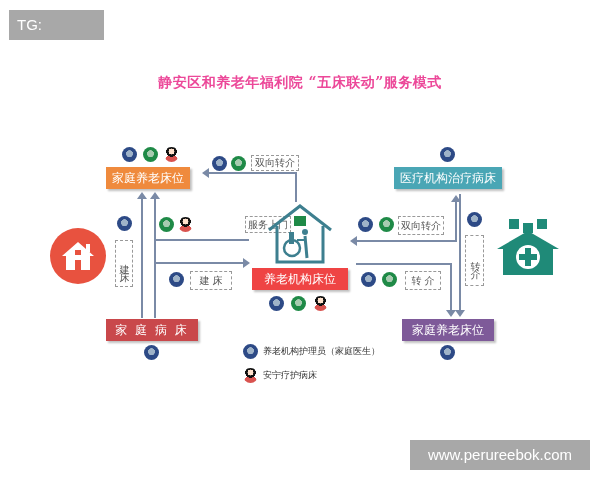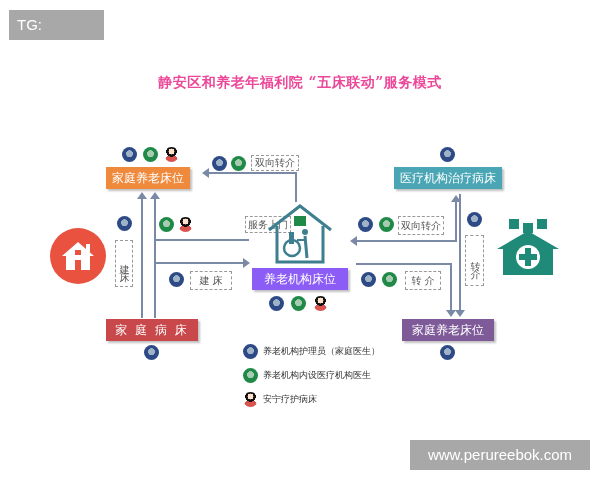--- a/index.html
+++ b/index.html
@@ -52,21 +52,21 @@
 <div class="abs" style="left:446px; top:310px; border-left:5px solid transparent;border-right:5px solid transparent;border-top:7px solid #7a8aa6;"></div>
 <div class="abs line" style="left:459px; top:194px; width:2px; height:118px;"></div>
 <div class="abs" style="left:455px; top:310px; border-left:5px solid transparent;border-right:5px solid transparent;border-top:7px solid #7a8aa6;"></div>
 
 <div class="abs box" style="left:106px; top:167px; width:84px; background:#ef8a3d;">
   <span>家庭养老床位</span>
 </div>
 <div class="abs box" style="left:106px; top:319px; width:92px; background:#c9484b; letter-spacing:2px;">
   <span>家 庭 病 床</span>
 </div>
-<div class="abs box" style="left:252px; top:268px; width:96px; background:#8b5cf6;">
+<div class="abs box" style="left:252px; top:268px; width:96px; background:#ef4444;">
   <span>养老机构床位</span>
 </div>
 <div class="abs box" style="left:394px; top:167px; width:108px; background:#4aa6b5;">
   <span>医疗机构治疗病床</span>
 </div>
 <div class="abs box" style="left:402px; top:319px; width:92px; background:#7e5a99;">
   <span>家庭养老床位</span>
 </div>
 
 <div class="abs tag" style="left:251px; top:155px; width:48px; height:16px; line-height:14px;">
@@ -149,20 +149,16 @@
     <rect x="24" y="37" width="18" height="6" fill="#1f8a78"></rect>
   </svg>
 </div>
 
 <div class="abs" style="left:243px; top:342px; width:150px;">
   <div class="legend-item">
     <span class="av doc" style="display:inline-block;"></span>
     <span>养老机构护理员（家庭医生）</span>
   </div>
   <div class="legend-item" style="margin-top:6px;">
-    <span class="av inst" style="display:inline-block;"></span>
-    <span>养老机构内设医疗机构医生</span>
-  </div>
-  <div class="legend-item" style="margin-top:6px;">
     <span class="av nurse" style="display:inline-block;"></span>
     <span>安宁疗护病床</span>
   </div>
 </div>
 
 </body></html>

